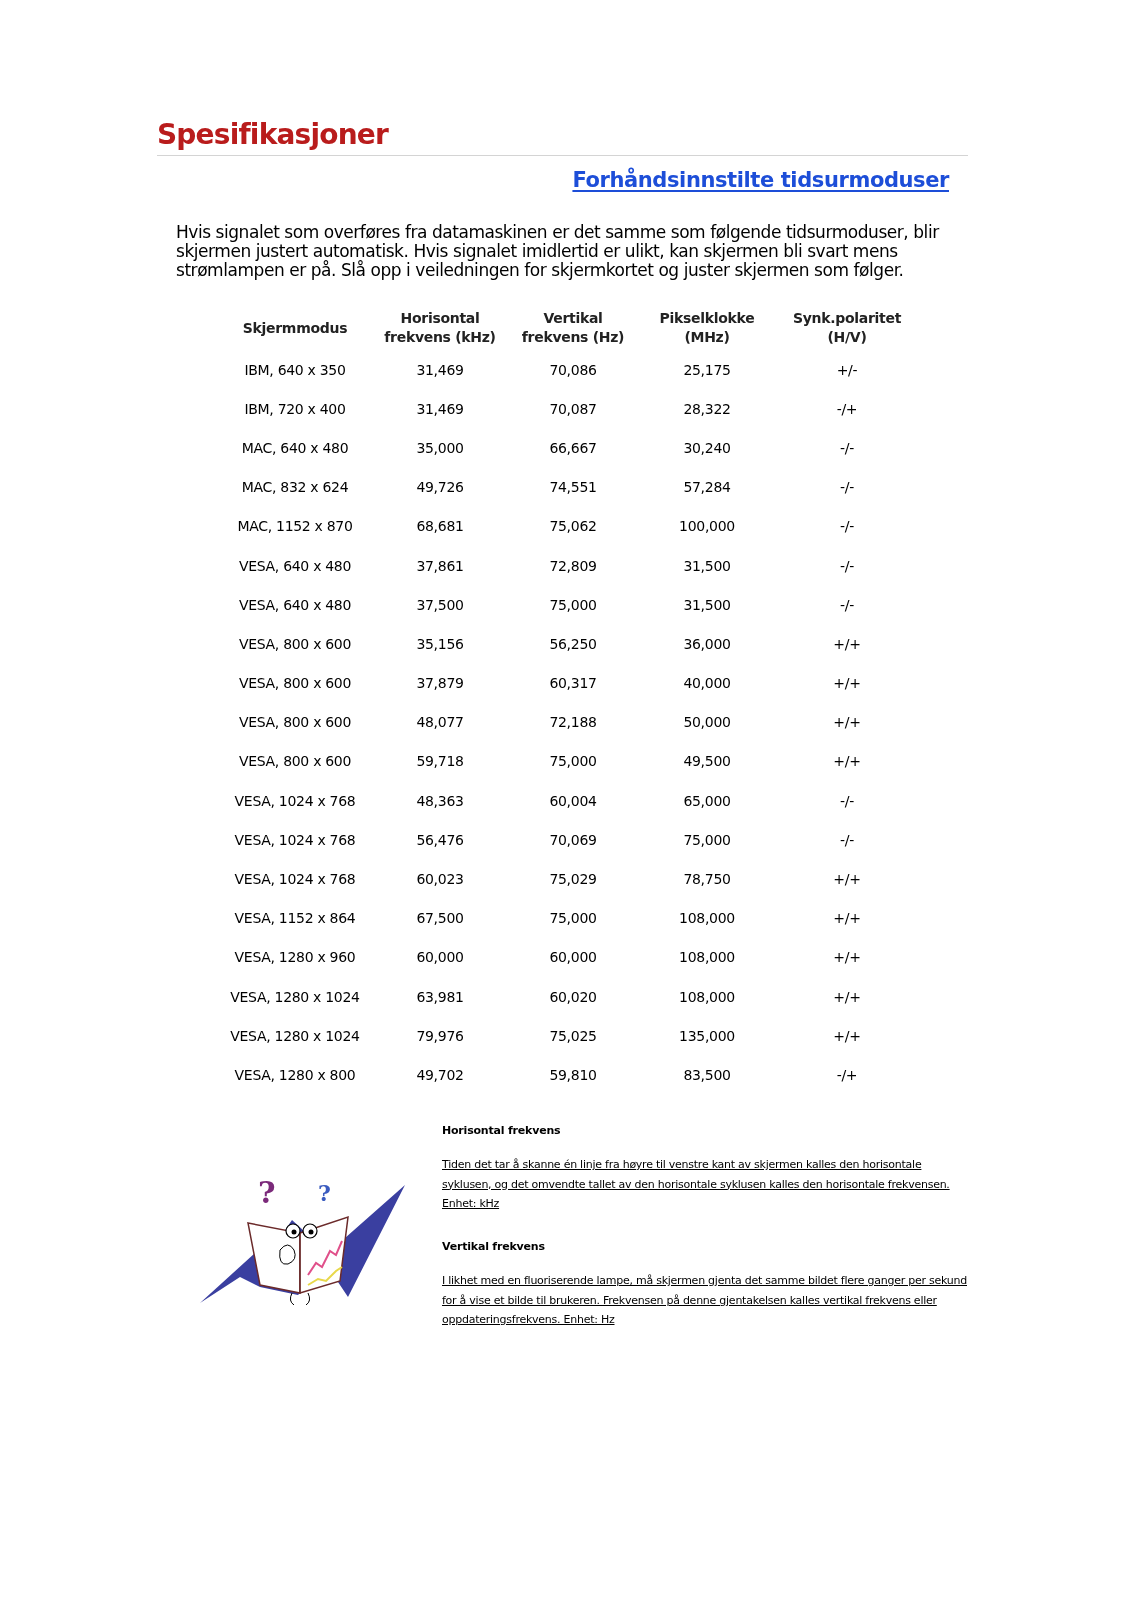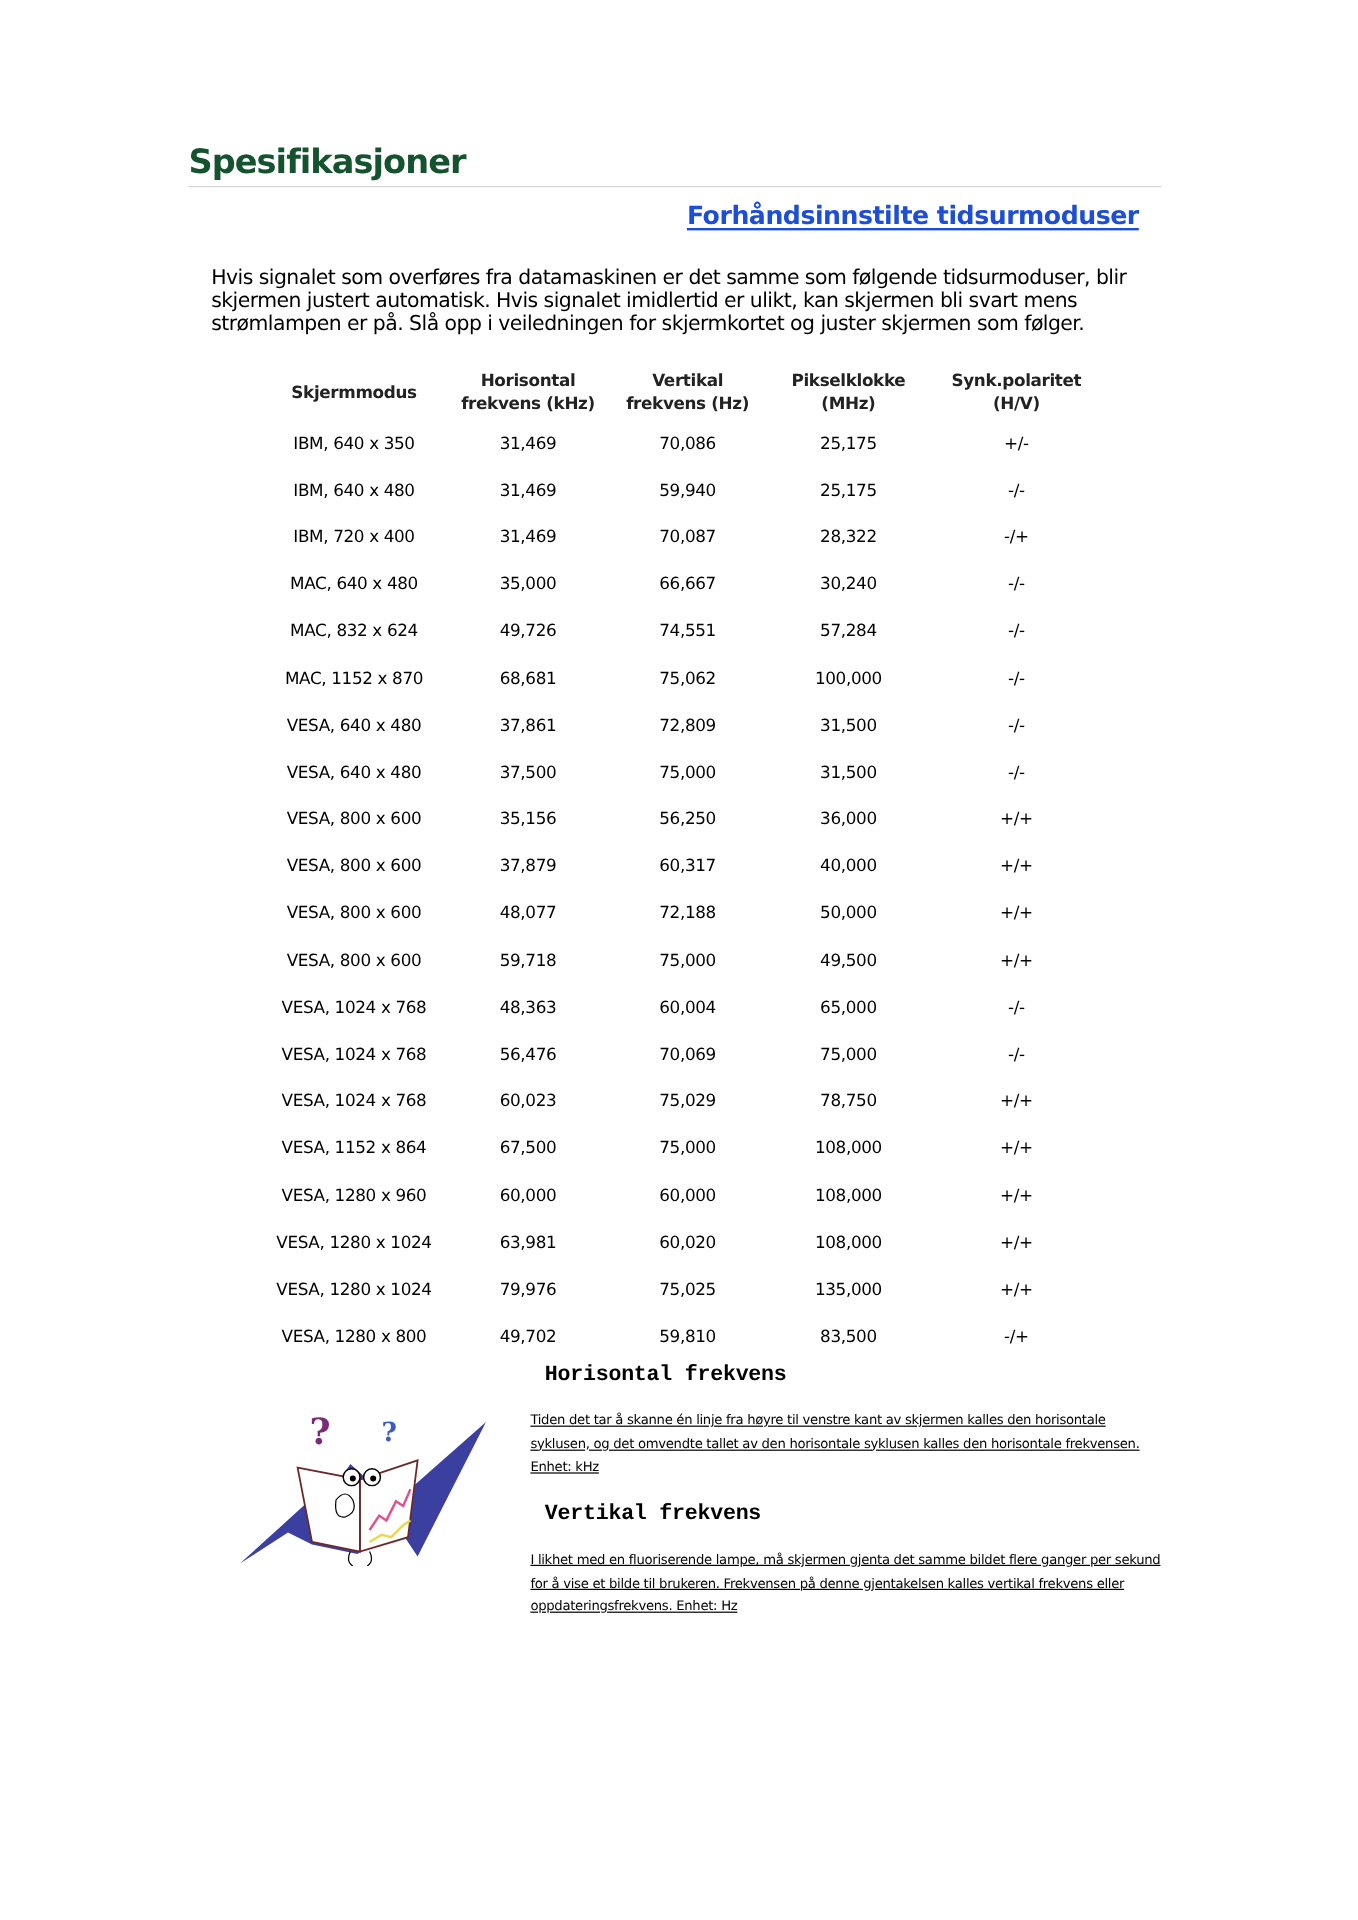--- a/index.html
+++ b/index.html
@@ -1,36 +1,36 @@
 <!DOCTYPE html>
 <html><head>
 <meta charset="utf-8">
 <style>
   html, body { margin:0; padding:0; background:#ffffff; }
   body { width:1132px; height:1600px; position:relative; overflow:hidden;
          font-family:"DejaVu Sans", "Liberation Sans", sans-serif; color:#000; }
   .page-title { position:absolute; left:157px; top:118px; margin:0;
          font-family:"DejaVu Sans", sans-serif; font-weight:bold; font-size:28px;
-         letter-spacing:-0.8px; color:#14532d; }
+         letter-spacing:-0.8px; color:#b91c1c; }
   .title-rule { position:absolute; left:157px; top:155px; width:811px; height:1px; background:#d4d4d4; }
   .subtitle { position:absolute; right:183px; top:168px; margin:0;
          font-family:"DejaVu Sans", sans-serif; font-weight:bold; font-size:21px;
          letter-spacing:-0.4px; color:#1d4ed8; text-decoration:underline; text-underline-offset:3px; }
   .intro { position:absolute; left:176px; top:223px; width:790px; margin:0;
          font-size:17px; line-height:19px; letter-spacing:-0.45px; color:#000; }
   table.modes { position:absolute; left:220px; top:306px; border-collapse:collapse;
          font-size:14px; letter-spacing:-0.3px; }
   table.modes th { font-weight:bold; font-size:14px; line-height:19px; color:#222;
          padding:0; height:40px; vertical-align:middle; text-align:center; }
   table.modes td { text-align:center; height:39.2px; padding:0; vertical-align:middle; color:#000; }
   .c0 { width:150px; } .c1 { width:140px; } .c2 { width:126px; } .c3 { width:142px; } .c4 { width:138px;margin-top:12px; }
   table.modes thead tr { height:44px; }
   table.modes tbody tr:first-child td { padding-top:0; }
   .section { position:absolute; left:442px; width:525px; }
-  .section h3 { margin:12px; font-size:18px; font-weight:bold; letter-spacing:-0.2px;font-family:Liberation Mono, monospace; }
+  .section h3 { margin:0; font-size:11px; font-weight:bold; letter-spacing:-0.2px; }
   .section p { margin:0; font-size:11px; line-height:19.5px; letter-spacing:-0.25px;text-decoration:underline; }
   .illustration { position:absolute; left:200px; top:1175px; width:205px; height:130px; }
 </style>
 </head>
 <body>
 
 <h1 class="page-title">Spesifikasjoner</h1>
 <div class="title-rule"></div>
 <h2 class="subtitle">Forhåndsinnstilte tidsurmoduser</h2>
 <p class="intro">Hvis signalet som overføres fra datamaskinen er det samme som følgende tidsurmoduser, blir skjermen justert automatisk. Hvis signalet imidlertid er ulikt, kan skjermen bli svart mens strømlampen er på. Slå opp i veiledningen for skjermkortet og juster skjermen som følger.</p>
@@ -47,27 +47,20 @@
   </thead>
   <tbody id="table-body">
       <tr>
         <td class="c0">IBM, 640 x 350</td>
         <td class="c1">31,469</td>
         <td class="c2">70,086</td>
         <td class="c3">25,175</td>
         <td class="c4">+/-</td>
       </tr>
       <tr>
-        <td class="c0">IBM, 640 x 480</td>
-        <td class="c1">31,469</td>
-        <td class="c2">59,940</td>
-        <td class="c3">25,175</td>
-        <td class="c4">-/-</td>
-      </tr>
-      <tr>
         <td class="c0">IBM, 720 x 400</td>
         <td class="c1">31,469</td>
         <td class="c2">70,087</td>
         <td class="c3">28,322</td>
         <td class="c4">-/+</td>
       </tr>
       <tr>
         <td class="c0">MAC, 640 x 480</td>
         <td class="c1">35,000</td>
         <td class="c2">66,667</td>

